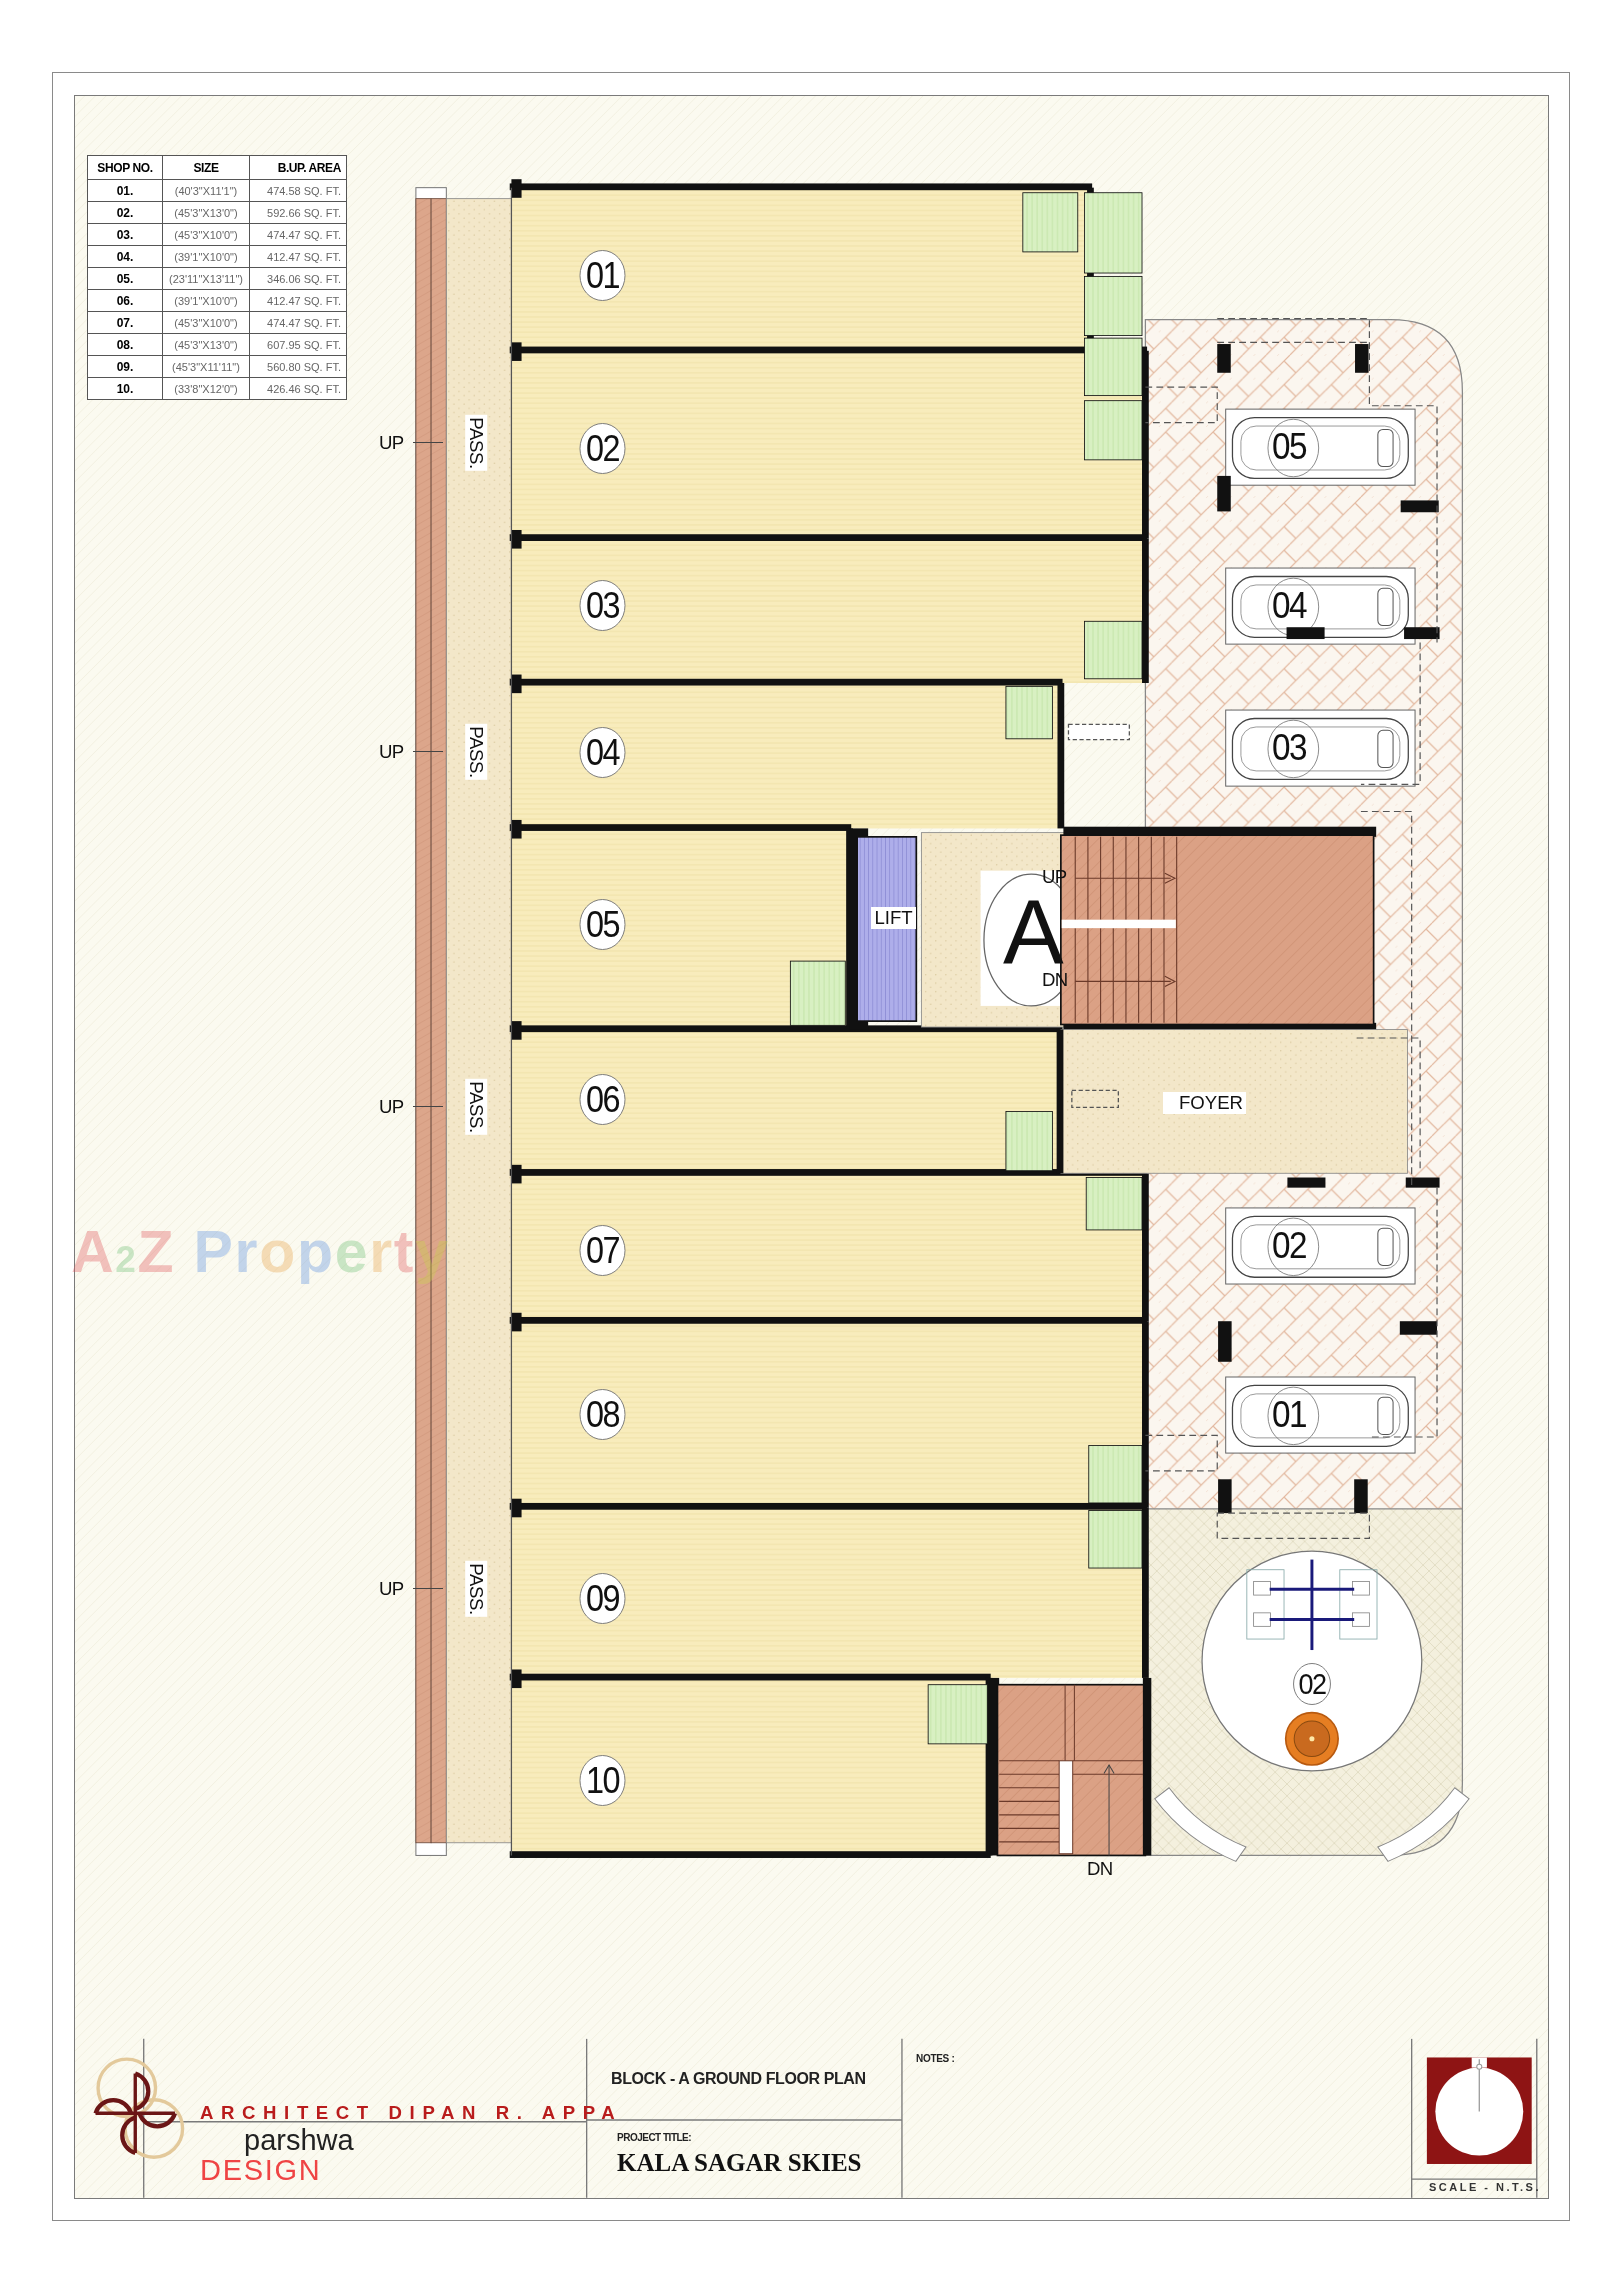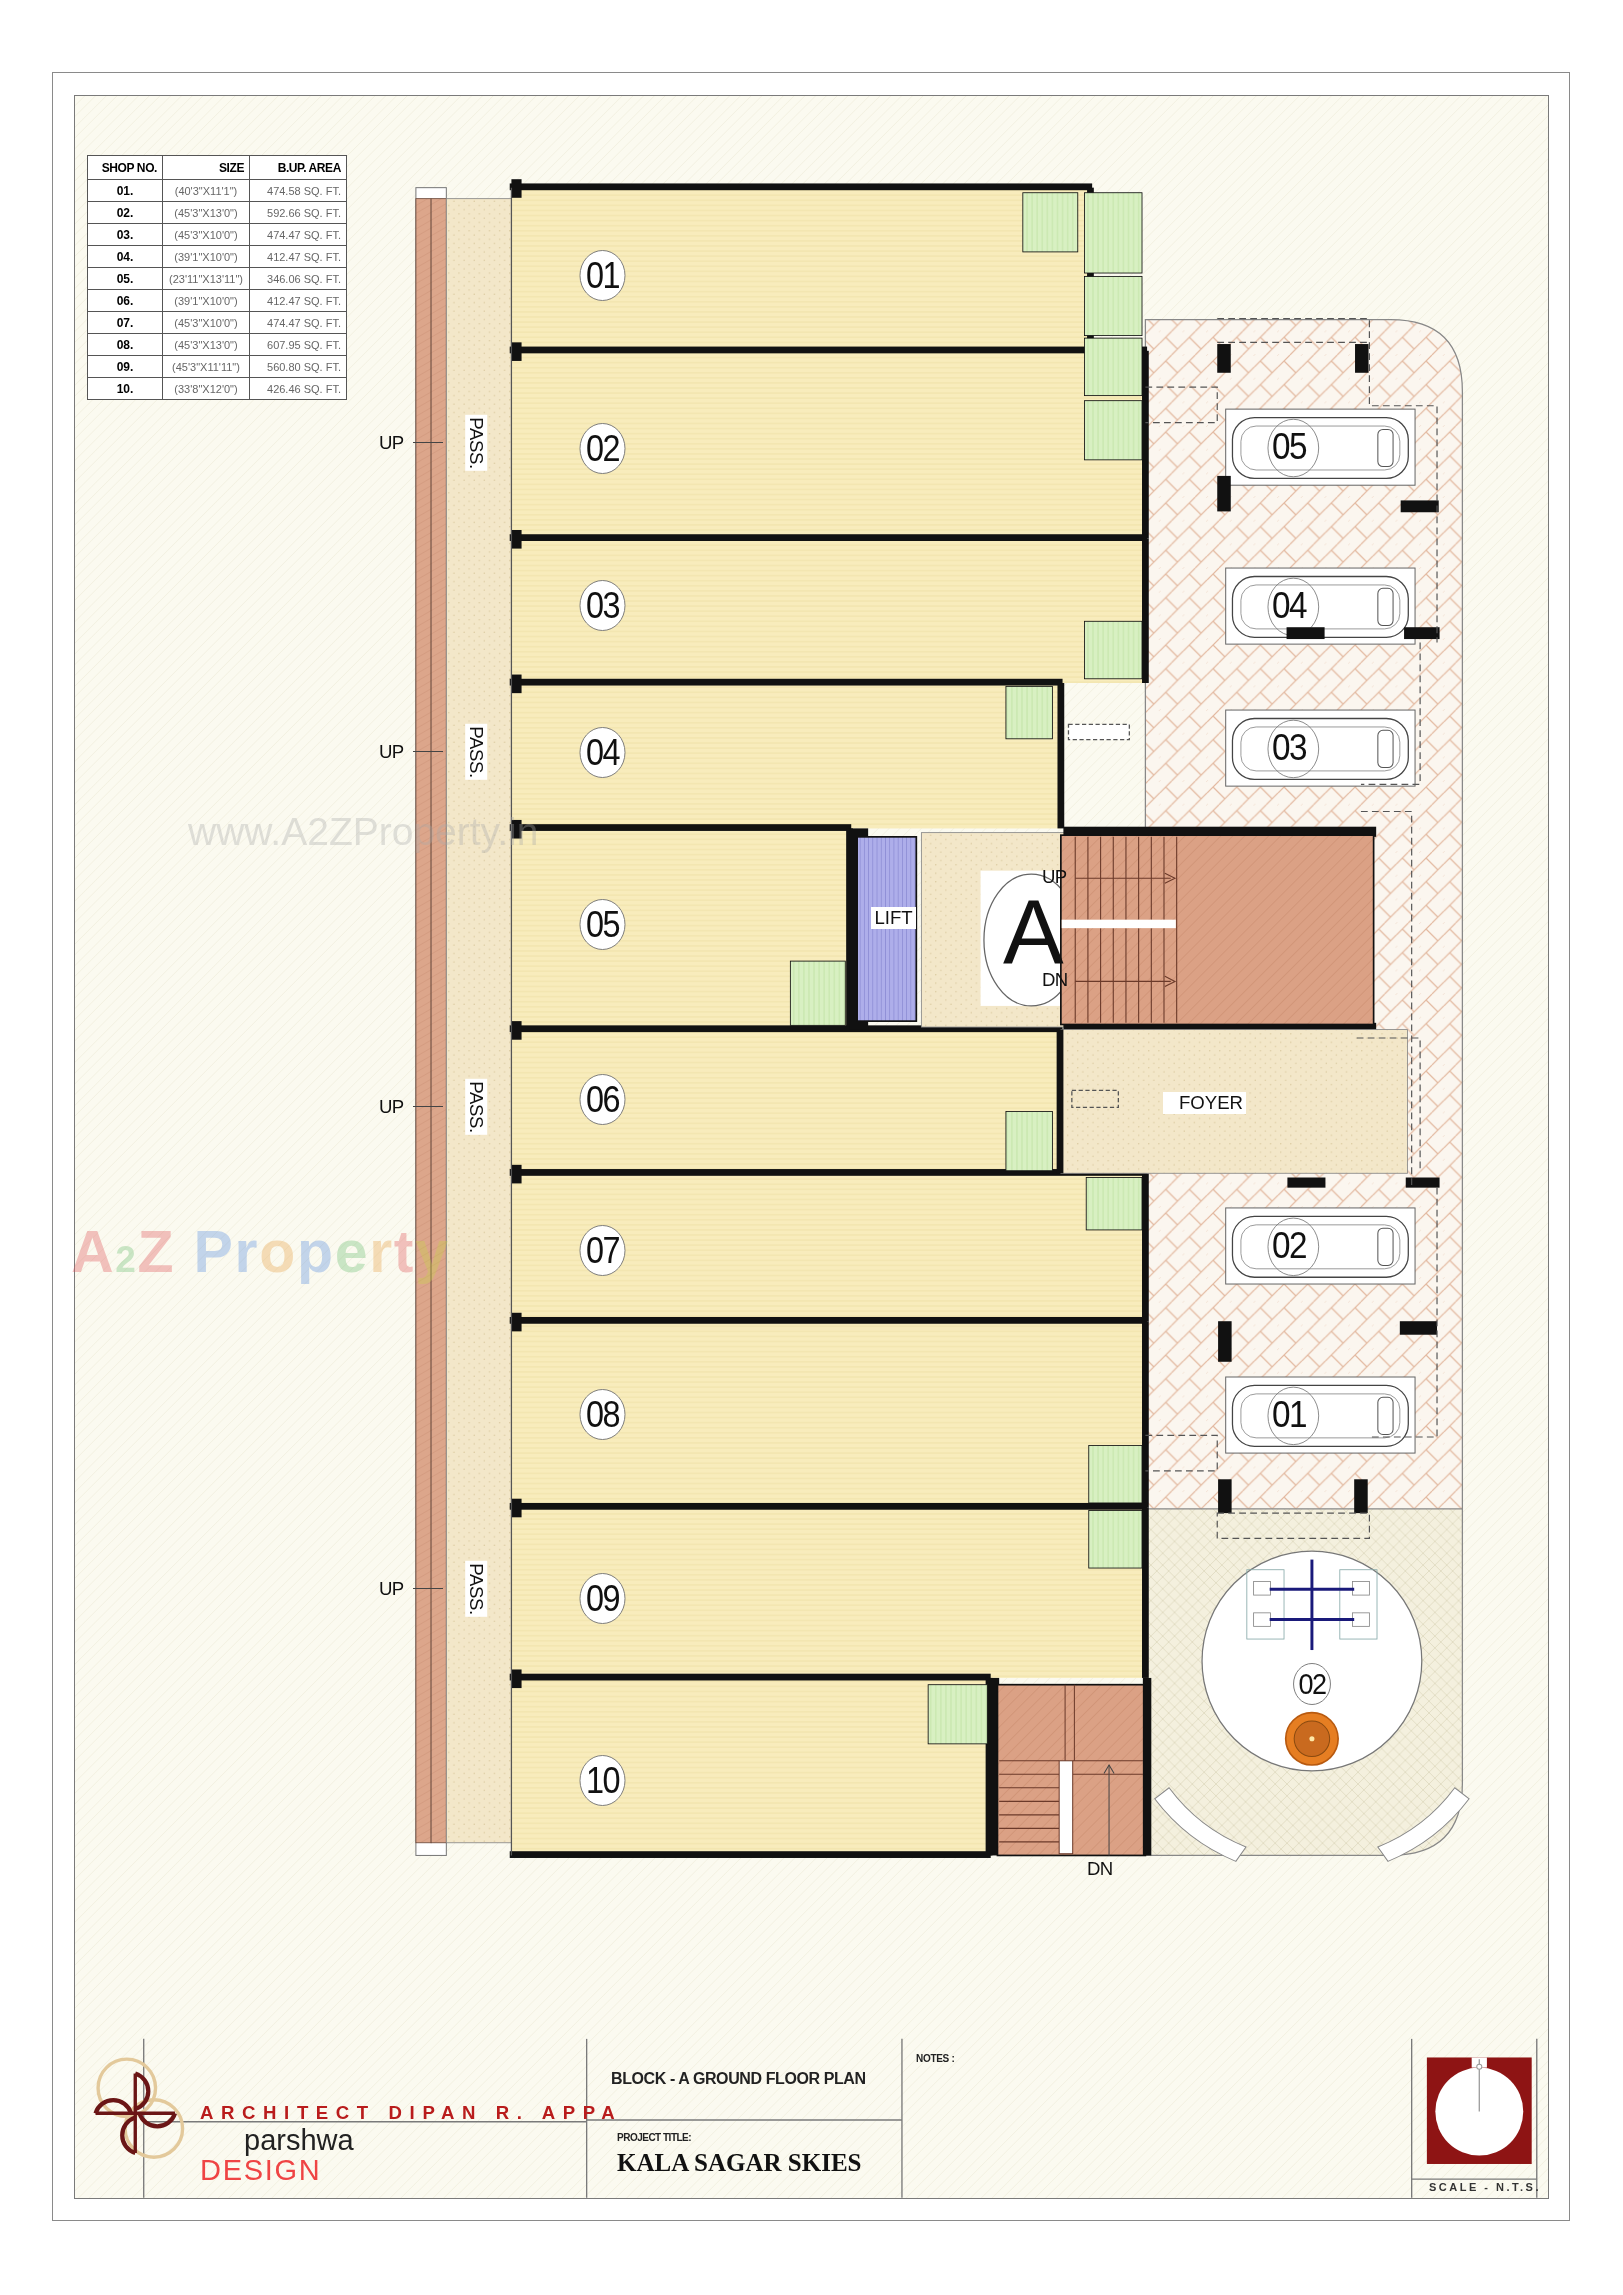--- a/index.html
+++ b/index.html
@@ -5,21 +5,21 @@
   html, body { margin:0; padding:0; background:#ffffff; }
   body { width:1623px; height:2295px; position:relative; overflow:hidden; font-family:"Liberation Sans", sans-serif; }
   #sheet { position:absolute; left:0; top:0; width:1623px; height:2295px; }
   .abs { position:absolute; }
   .frame-outer { left:52px; top:72px; width:1518px; height:2149px; border:1.7px solid #8a8a8a; box-sizing:border-box; background:#ffffff; }
   .frame-inner { left:74px; top:95px; width:1475px; height:2104px; border:1.7px solid #7a7a7a; box-sizing:border-box;
      background: repeating-linear-gradient(135deg, #fbfaf0 0px, #fbfaf0 6px, #f3f1e2 6.8px, #fbfaf0 7.6px); }
   
   .area-table { left:87px; top:155px; border-collapse:collapse; font-size:12px; background:#fff; }
   .area-table th, .area-table td { border:1.3px solid #555; padding:0 5px; height:21px; white-space:nowrap; }
-  .area-table th { font-weight:bold; font-size:12px; letter-spacing:-0.4px; text-align:right; height:23px; }
+  .area-table th { font-weight:bold; font-size:12px; letter-spacing:-0.4px; text-align:center; height:23px; }
   .area-table th.area-h { text-align:right; }
   .area-table td.no { font-weight:bold; text-align:center; width:64px; }
   .area-table td.sz { color:#666; text-align:center; width:76px; font-size:11px; }
   .area-table td.ar { color:#666; text-align:right; width:86px; font-size:11px; }
   .arch-name { left:200px; top:2102px; font-size:18.6px; letter-spacing:7.6px; font-weight:bold; color:#b91c1c; }
   .firm1 { left:200px; top:2126px; font-size:29px; color:#222; line-height:29px;margin-left:44px; }
   .firm2 { left:200px; top:2154px; font-size:29px; color:#ef4444; letter-spacing:1.7px; line-height:32px; }
   .drawing-title { left:611px; top:2070px; font-size:16px; font-weight:bold; letter-spacing:-0.4px; color:#222; }
   .proj-label { left:617px; top:2132px; font-size:10px; font-weight:bold; letter-spacing:-0.5px; color:#222; }
   .proj-title { left:617px; top:2149px; font-size:25px; font-family:"Liberation Serif", serif; font-weight:bold; color:#111; }
@@ -409,21 +409,20 @@
     </div>
 
   <div class="plan-label" style="left:871px;top:907px;">LIFT</div>
   <div class="abs" style="left:1003px;top:886px;font-size:91px;line-height:91px;color:#111;">A</div>
   <div class="updn" style="left:1042px;top:866px;">UP</div>
   <div class="updn" style="left:1042px;top:969px;">DN</div>
   <div class="plan-label" style="left:1163px;top:1092px;padding-left:16px;">FOYER</div>
   <div class="updn" style="left:1087px;top:1858px;">DN</div>
   <div class="num-badge" style="left:1312px;top:1684px;width:42px;height:42px;margin-left:-21px;margin-top:-21px;font-size:30px;">02</div>
 
-  <div class="abs wm1">www.A2ZProperty.in</div>
   <div class="abs wm2" id="wm-brand"><span style="color: rgb(224, 87, 91);">A</span><span style="color: rgb(111, 191, 115); font-size: 37px;">2</span><span style="color: rgb(224, 87, 91);">Z</span><span style="color: rgb(255, 255, 255);"> </span><span style="color: rgb(91, 143, 224);">P</span><span style="color: rgb(91, 143, 224);">r</span><span style="color: rgb(232, 164, 74);">o</span><span style="color: rgb(91, 143, 224);">p</span><span style="color: rgb(111, 191, 115);">e</span><span style="color: rgb(232, 164, 74);">r</span><span style="color: rgb(224, 87, 91);">t</span><span style="color: rgb(201, 210, 74);">y</span></div>
 
   <div class="abs arch-name">ARCHITECT DIPAN R. APPA</div>
   <div class="abs firm1">parshwa</div>
   <div class="abs firm2">DESIGN</div>
   <div class="abs drawing-title">BLOCK - A  GROUND FLOOR PLAN</div>
   <div class="abs proj-label">PROJECT TITLE:</div>
   <div class="abs proj-title">KALA SAGAR SKIES</div>
   <div class="abs notes-label">NOTES :</div>
   <div class="abs scale-label">SCALE - N.T.S.</div>

